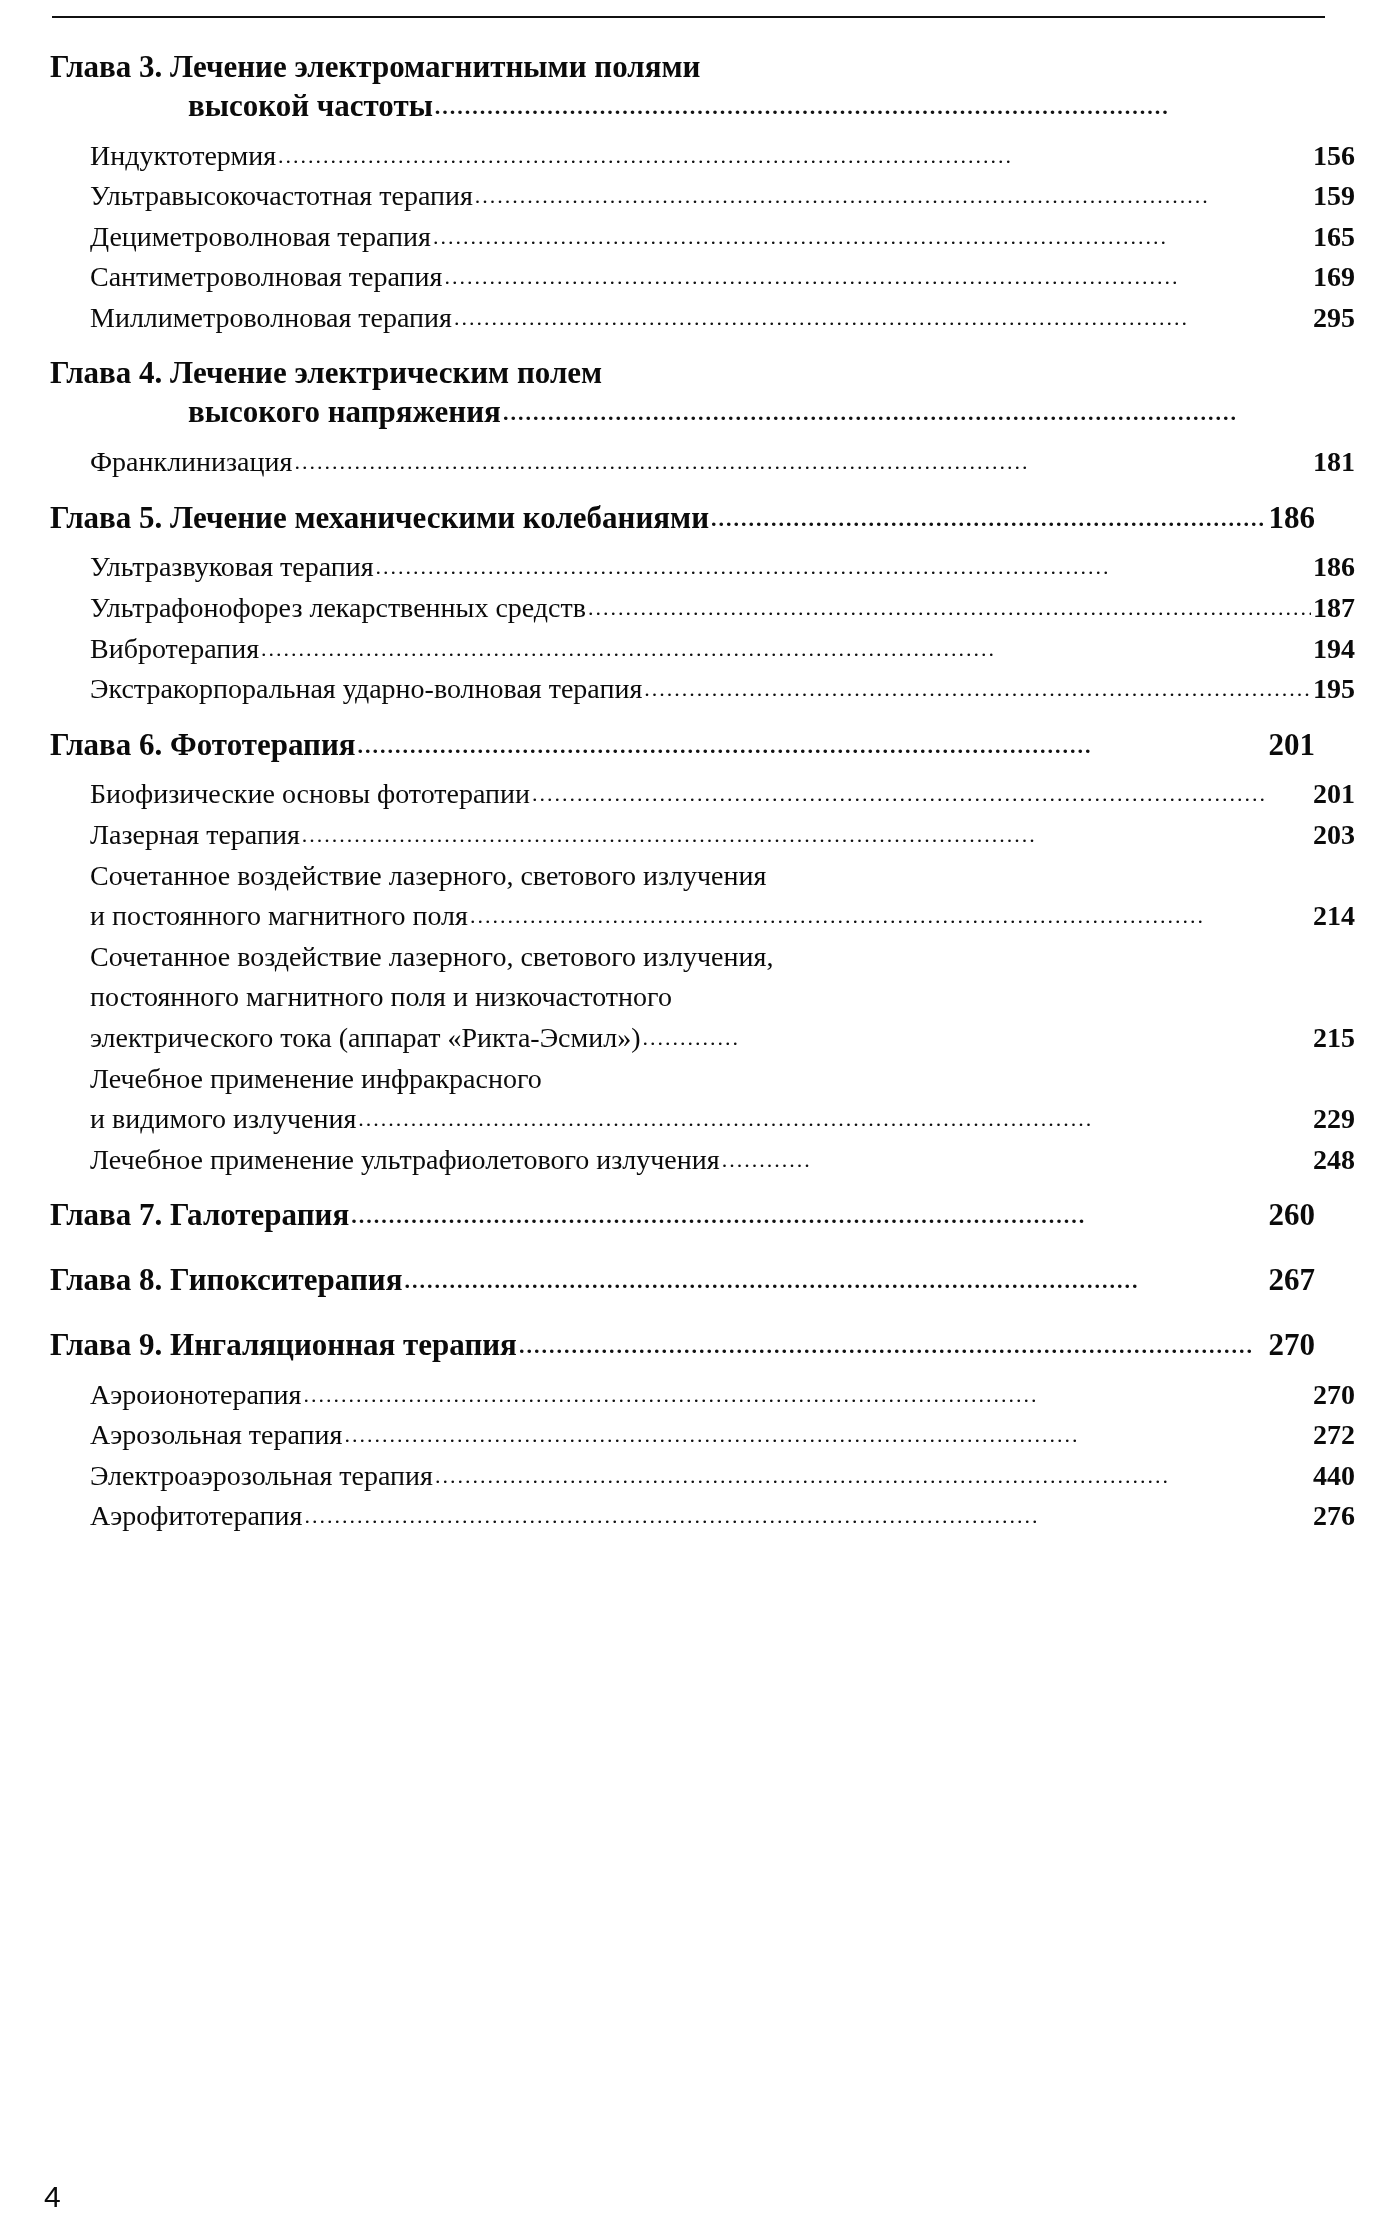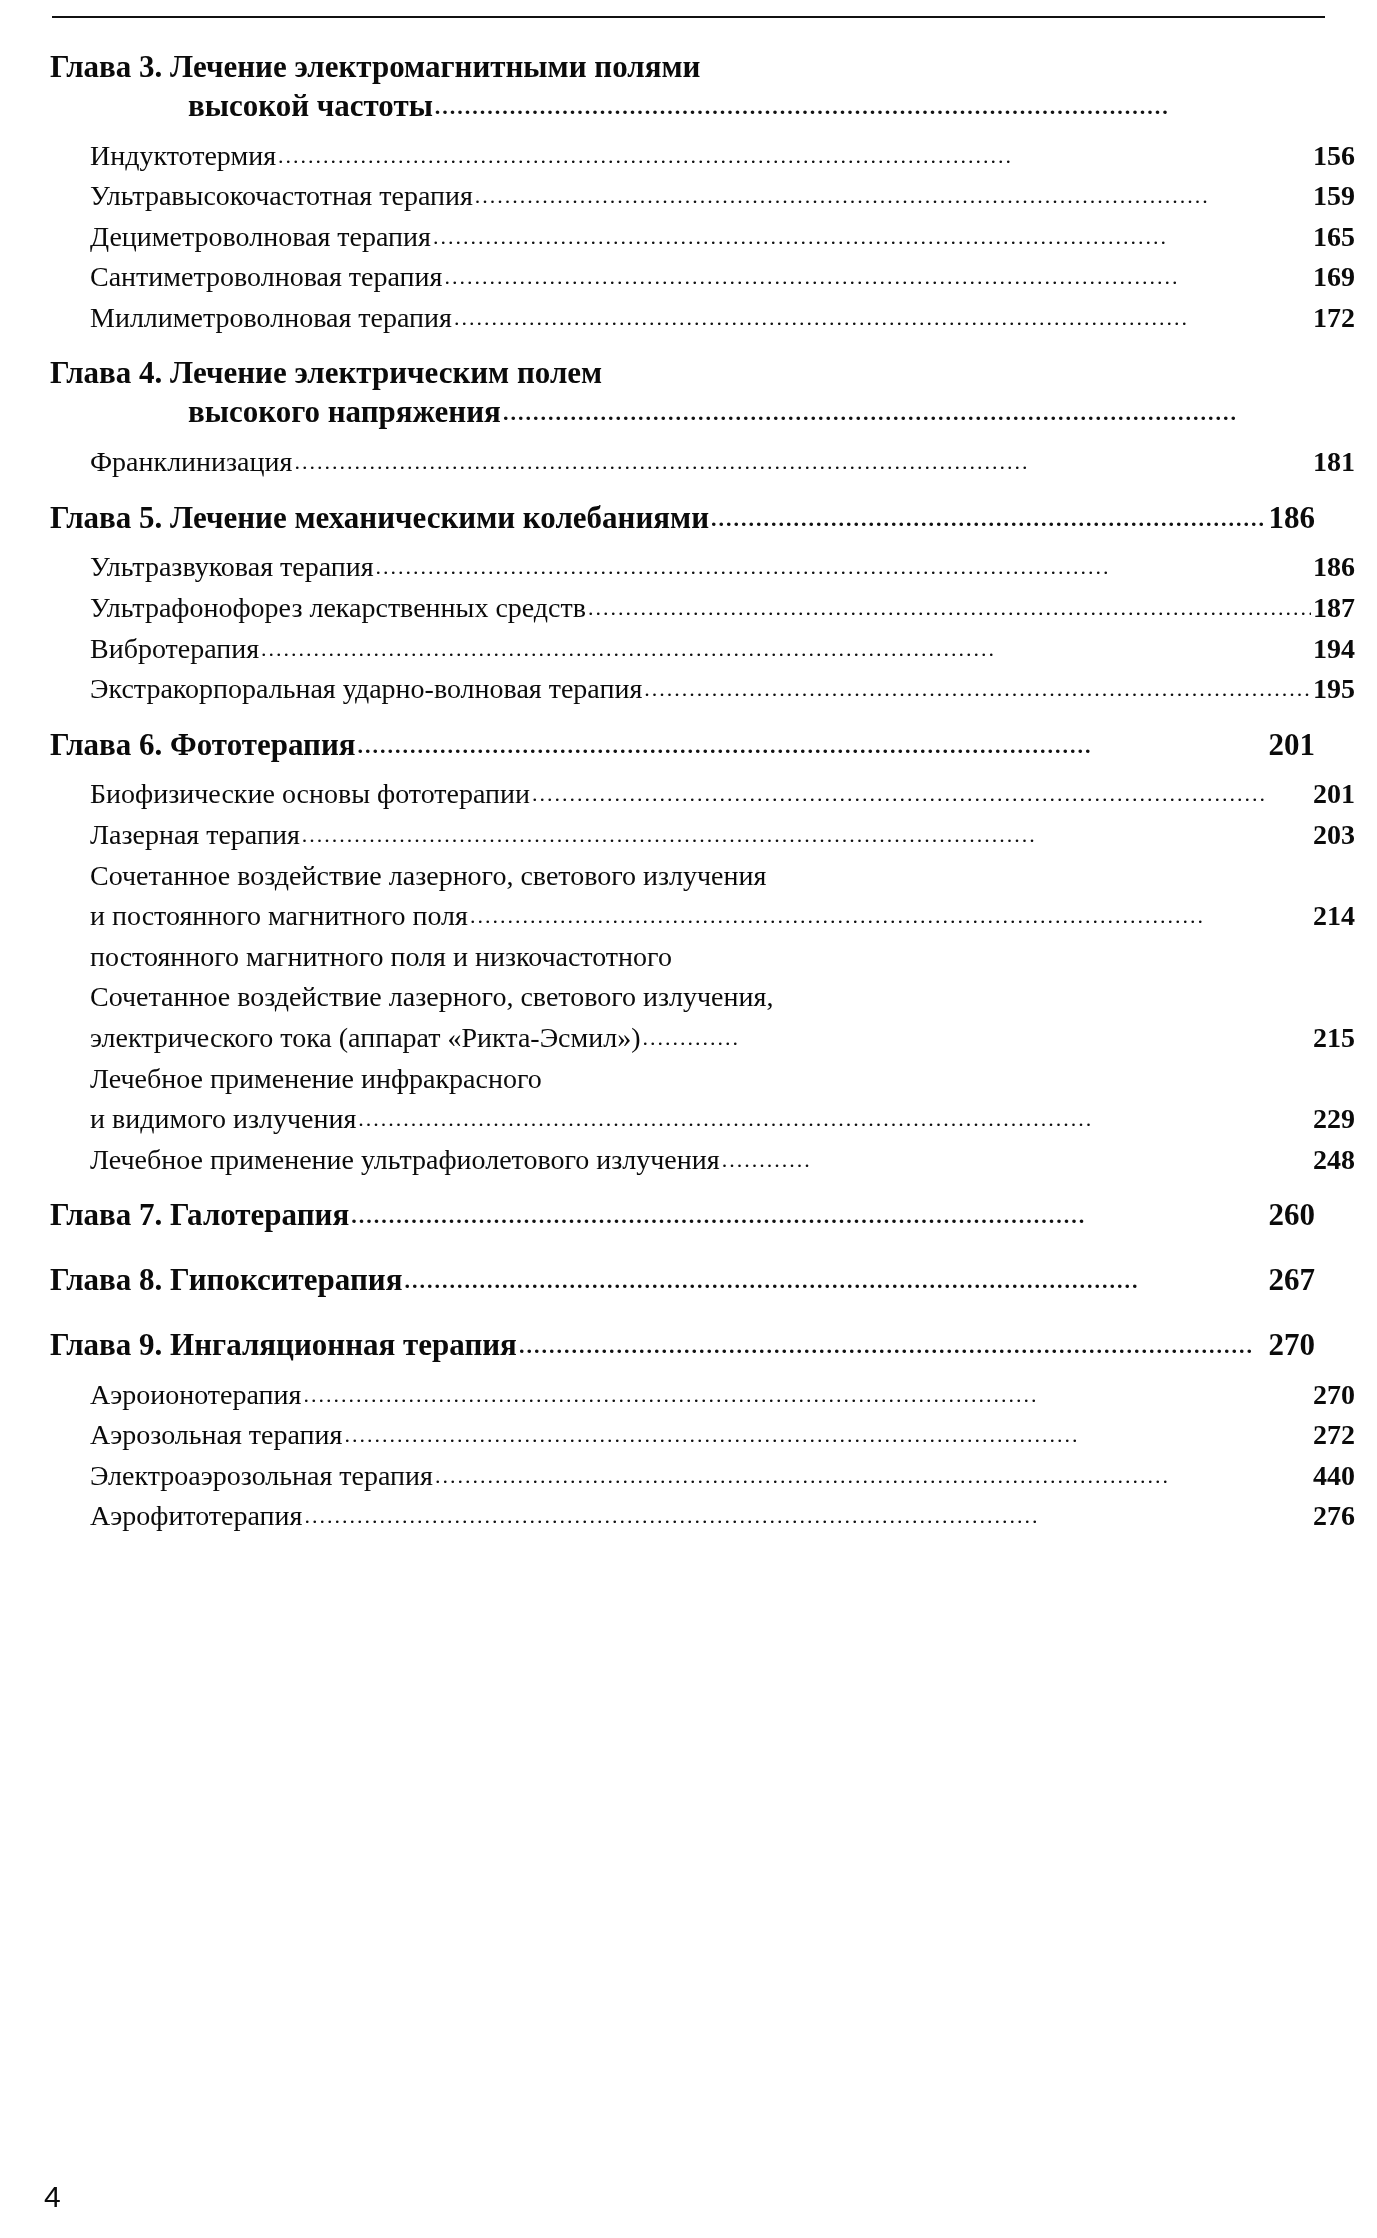--- a/index.html
+++ b/index.html
@@ -154,21 +154,21 @@
           <span class="pg">165</span>
         </div>
         <div class="row sub">
           <span class="txt">Сантиметроволновая терапия</span>
           <span class="leader">..................................................................................................</span>
           <span class="pg">169</span>
         </div>
         <div class="row sub">
           <span class="txt">Миллиметроволновая терапия</span>
           <span class="leader">..................................................................................................</span>
-          <span class="pg">172</span>
+          <span class="pg">295</span>
         </div>
       </div>
     </div>
 
     <div class="chapter chapter-tight">
       <div class="chapter-line1">
         <span class="txt">Глава 4. Лечение электрическим полем</span>
       </div>
       <div class="row chapter-line2">
         <span class="txt">высокого напряжения</span>
@@ -232,22 +232,22 @@
           <span class="pg">203</span>
         </div>
 
         <div class="sub-cont">Сочетанное воздействие лазерного, светового излучения</div>
         <div class="row sub">
           <span class="txt">и постоянного магнитного поля</span>
           <span class="leader">..................................................................................................</span>
           <span class="pg">214</span>
         </div>
 
+        <div class="sub-cont">Сочетанное воздействие лазерного, светового излучения,</div>
         <div class="sub-cont">постоянного магнитного поля и низкочастотного</div>
-        <div class="sub-cont">Сочетанное воздействие лазерного, светового излучения,</div>
         <div class="row sub">
           <span class="txt">электрического тока (аппарат «Рикта-Эсмил»)</span>
           <span class="leader">.............</span>
           <span class="pg">215</span>
         </div>
 
         <div class="sub-cont">Лечебное применение инфракрасного</div>
         <div class="row sub">
           <span class="txt">и видимого излучения</span>
           <span class="leader">..................................................................................................</span>

